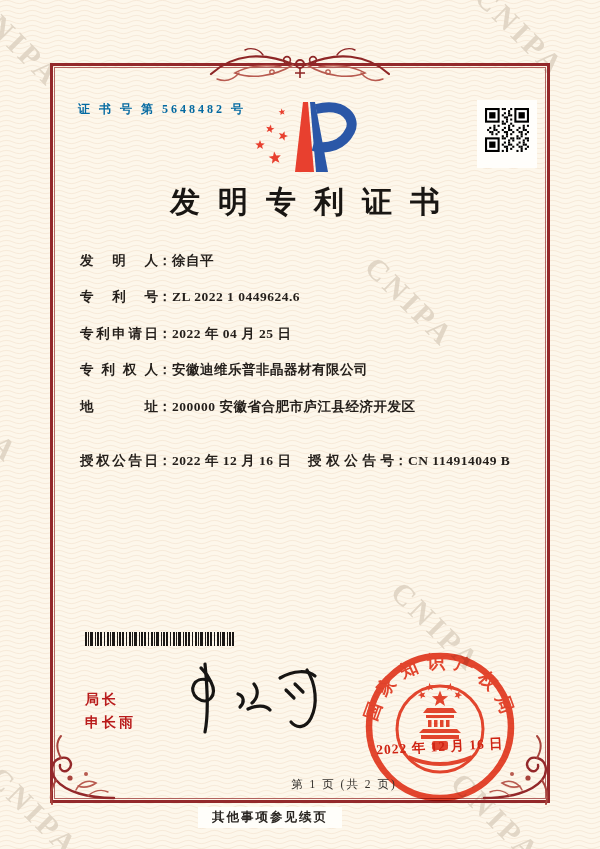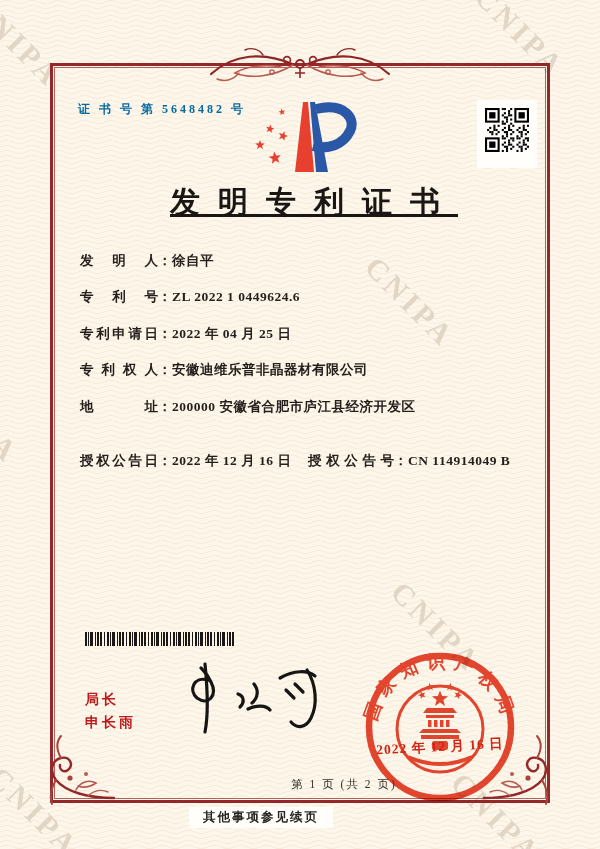--- a/index.html
+++ b/index.html
@@ -18,21 +18,21 @@
 
   
   .frame{position:absolute;left:50px;top:63px;width:494px;height:734px;
          border:3px solid #93282a;}
   .frame-inner{position:absolute;inset:1px;border:1px solid rgba(160,62,60,.8);}
 
   .cert-no{position:absolute;left:78px;top:101px;font-size:12px;font-weight:600;
            letter-spacing:3px;color:#0369a1;}
 
   .title{position:absolute;left:0;width:600px;top:182px;text-align:center;
-         font-size:30px;font-weight:bold;color:#191613;letter-spacing:18px;padding-left:28px;box-sizing:border-box;text-decoration:underline;}
+         font-size:30px;font-weight:bold;color:#191613;letter-spacing:18px;padding-left:28px;box-sizing:border-box;}
 
   .qr-box{position:absolute;left:477px;top:100px;width:60px;height:68px;background:#fffefb;}
 
   
   .fields{position:absolute;left:80px;top:252px;width:444px;font-size:13.5px;
           font-weight:600;color:#241f1b;}
   .f-row{height:36.4px;white-space:nowrap;}
   .flabel{display:inline-block;width:78px;text-align:justify;text-align-last:justify;vertical-align:top;}
   .fcolon{display:inline-block;width:14px;}
   .fvalue{letter-spacing:.5px;}
@@ -51,21 +51,21 @@
            color:#b91c1c;letter-spacing:3px;line-height:23px;font-family:"Liberation Serif",serif;}
   #signature{position:absolute;left:178px;top:660px;}
 
   #seal{position:absolute;left:362px;top:649px;mix-blend-mode:multiply;opacity:.93;}
   .seal-date{position:absolute;left:364px;top:738px;width:152px;text-align:center;
              font-size:13.5px;font-weight:bold;color:#cf2413;letter-spacing:1px;
              transform:rotate(-3deg);}
 
   .page-num{position:absolute;left:0;width:600px;top:777px;text-align:center;
             font-size:11.5px;color:#33302c;letter-spacing:2px;padding-left:44px;}
-  .cont-note{position:absolute;left:3px;width:516px;top:807px;text-align:center;}
+  .cont-note{position:absolute;left:12px;width:516px;top:807px;text-align:center;}
   .cont-note span{display:inline-block;background:#fffefa;padding:2px 14px;
             font-size:12.5px;font-weight:600;color:#2a2622;letter-spacing:2px;}
 
   .orn{position:absolute;}
 </style>
 </head>
 <body>
 
 <div class="page">
 

